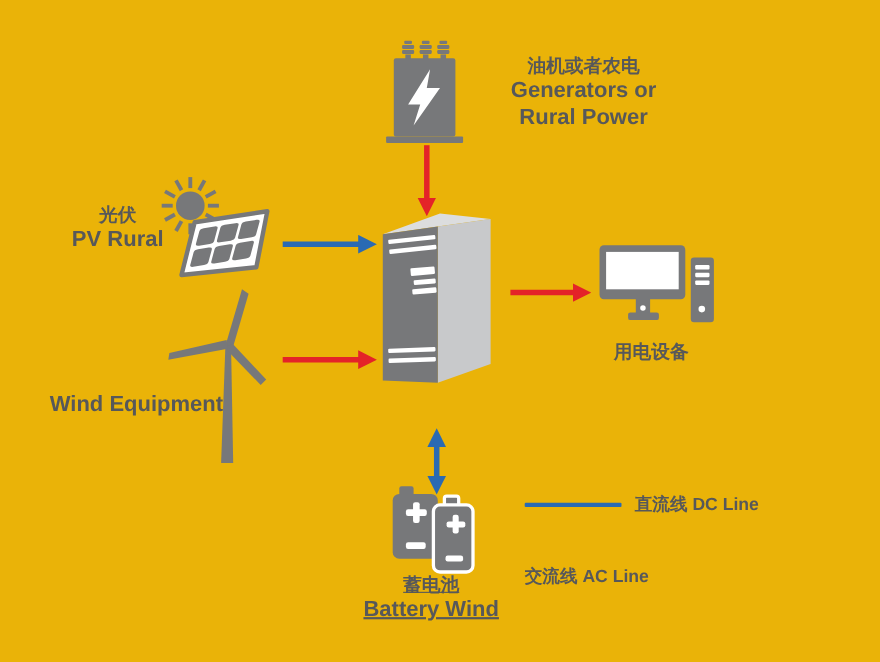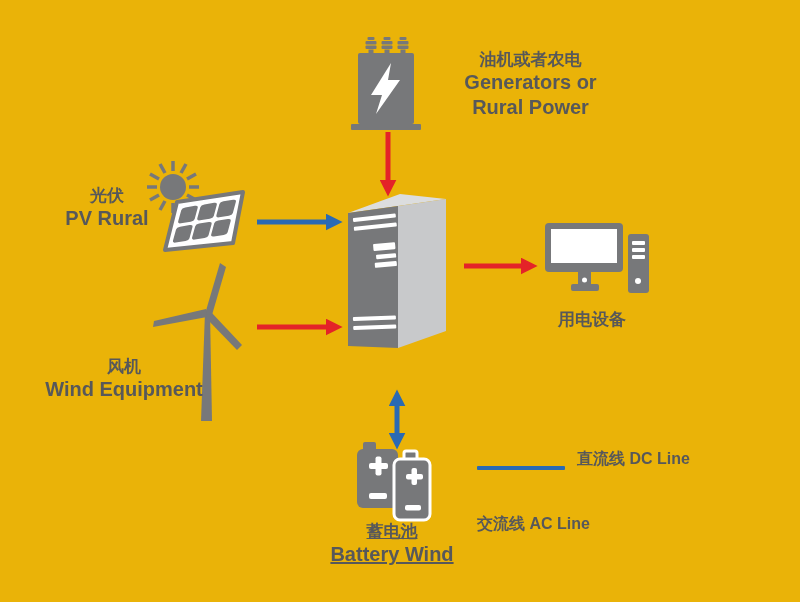--- a/index.html
+++ b/index.html
@@ -162,35 +162,34 @@
     <div class="zh">油机或者农电</div>
     <div class="en">Generators or Rural Power</div>
   </div>
 
   <div class="node-label" style="left:37px;top:185px;width:140px;">
     <div class="zh">光伏</div>
     <div class="en">PV Rural</div>
   </div>
 
   <div class="node-label" style="left:34px;top:356px;width:180px;">
-    <div class="zh">风机</div>
     <div class="en">Wind Equipment</div>
   </div>
 
 
   <div class="node-label" style="left:482px;top:296px;width:220px;margin-top:13px;">
     <div class="zh">用电设备</div>
   </div>
 
   <div class="node-label" style="left:302px;top:521px;width:180px;text-decoration:underline;">
     <div class="zh">蓄电池</div>
     <div class="en">Battery Wind</div>
   </div>
 
-  <div class="legend-row" style="left:477px;top:448px;align-items:flex-end;">
+  <div class="legend-row" style="left:477px;top:448px;">
     <span class="legend-swatch" style="background-color: rgb(42, 106, 179);"></span>
     <span class="legend-label">直流线 DC Line</span>
   </div>
   <div class="legend-row" style="left:477px;top:502px;flex-direction:column;">
     <span class="legend-swatch" style="background-color: rgb(228, 35, 40);"></span>
     <span class="legend-label">交流线 AC Line</span>
   </div>
 
 </div>
 

